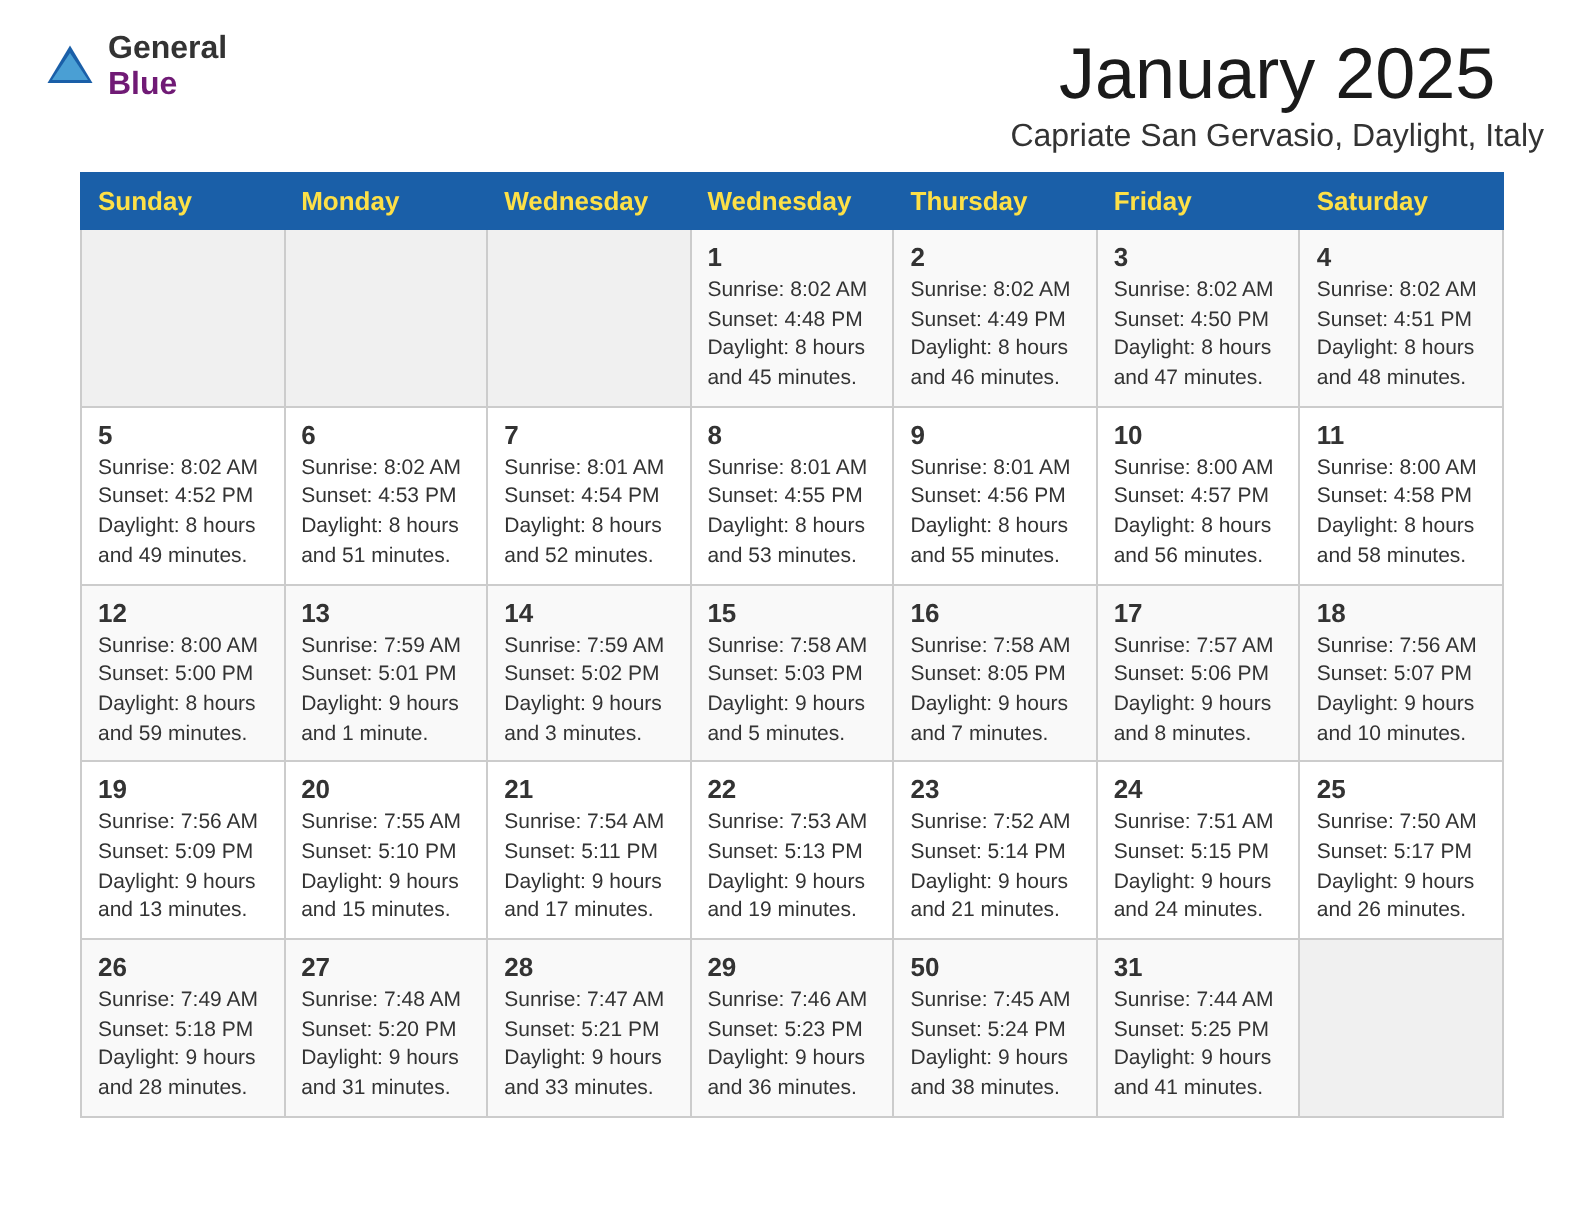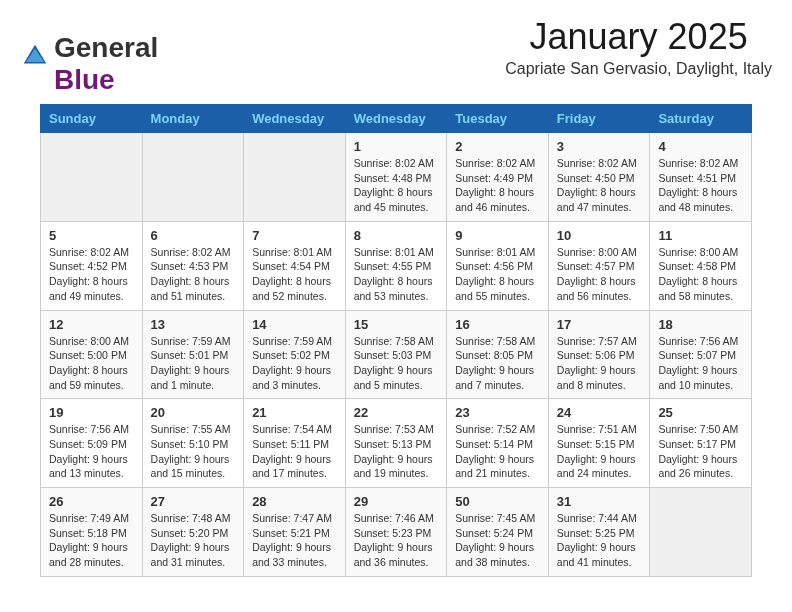--- a/index.html
+++ b/index.html
@@ -1,34 +1,34 @@
 <!DOCTYPE html>
 <html><head>
   <meta charset="utf-8">
   <style>
     * { box-sizing: border-box; margin: 0; padding: 0; }
     body { font-family: Arial, sans-serif; background: #fff; width: 792px; min-height: 612px; }
     
     .header { display: flex; justify-content: space-between; align-items: flex-start; padding: 16px 20px 8px 20px; }
     
     .logo { display: flex; align-items: center; }
-    .logo-text { display: flex; flex-direction: column; font-size: 28px; font-weight: bold; margin-top: 16px; }
+    .logo-text { display: flex; flex-direction: column; font-size: 16px; font-weight: bold; }
     .logo-general { color: #333; }
     .logo-blue { color: #701a75; }
     .logo-icon { width: 30px; height: 30px; margin-right: 4px; }
     
     .title-block { text-align: center; }
     .month-title { font-size: 36px; color: #1a1a1a; font-weight: normal; }
     .location { font-size: 16px; color: #333; margin-top: 2px; }
     
     .calendar { width: 100%; border-collapse: collapse; margin: 0 20px; width: calc(100% - 40px); margin-left: 20px; }
     
     .calendar th {
       background-color: #1a5fa8;
-      color: #7dd3fc;
+      color: #fde047;
       text-align: left;
       padding: 6px 8px;
       font-size: 13px;
       font-weight: bold;
       border: 1px solid #1a5fa8;
     }
     
     .calendar td {
       vertical-align: top;
       padding: 6px 8px;
@@ -70,21 +70,21 @@
   </div>
 
   <div style="padding: 0 20px;">
     <table class="calendar">
       <thead>
         <tr>
           <th>Sunday</th>
           <th>Monday</th>
           <th>Wednesday</th>
           <th>Wednesday</th>
-          <th>Tuesday</th>
+          <th>Thursday</th>
           <th>Friday</th>
           <th>Saturday</th>
         </tr>
       </thead>
       <tbody id="calendar-body">
       <tr>
             <td class="empty-cell"></td>
             <td class="empty-cell"></td>
             <td class="empty-cell"></td>
             <td>

